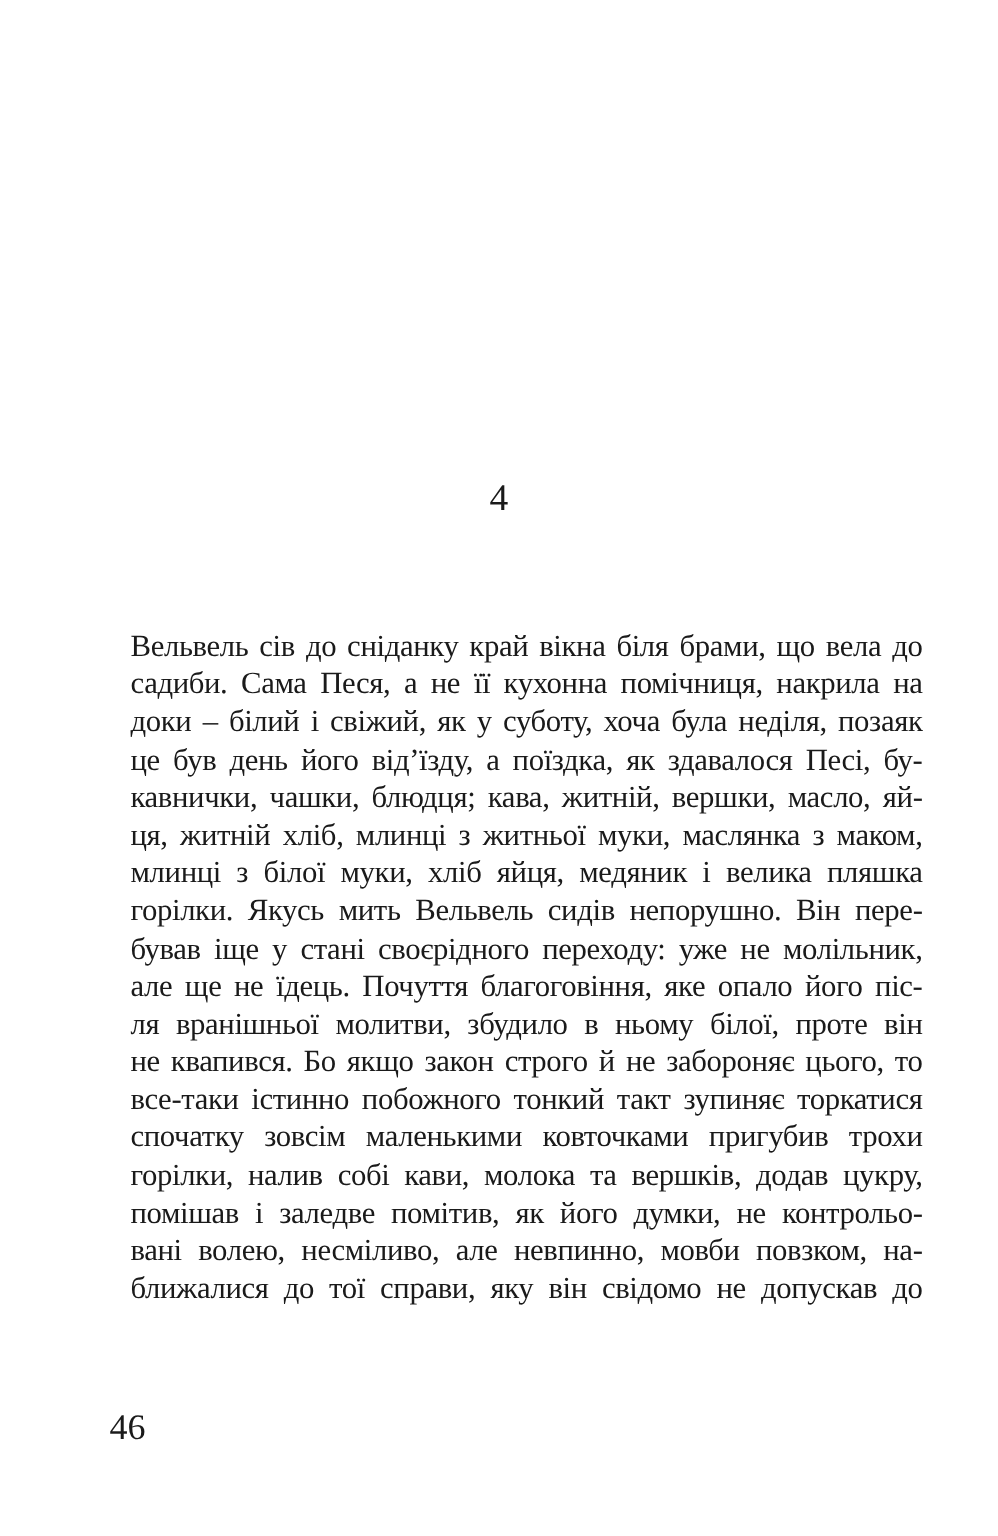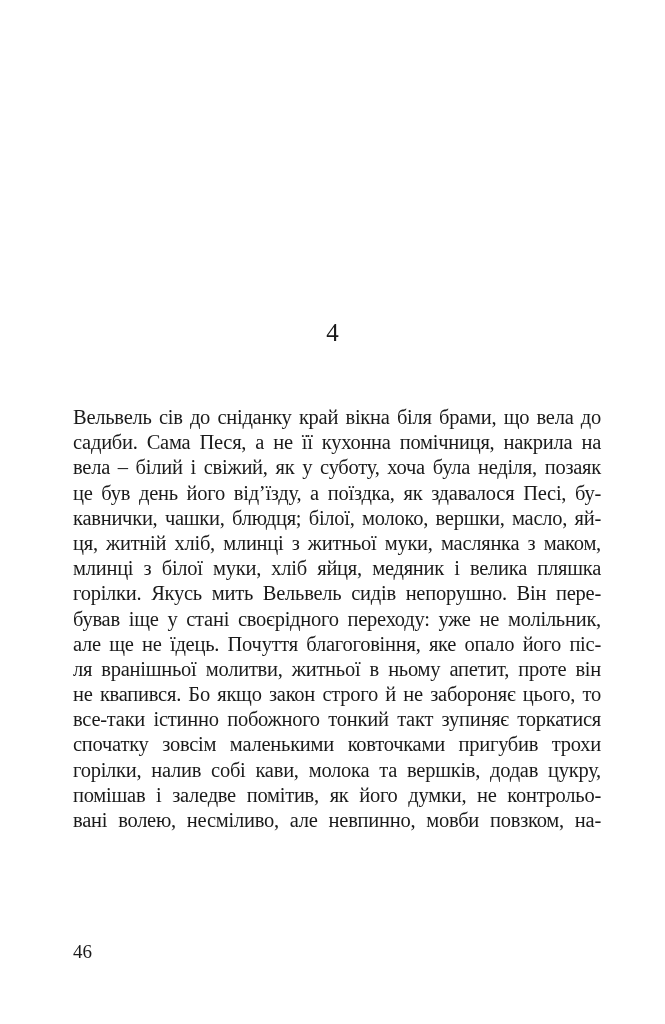--- a/index.html
+++ b/index.html
@@ -24,62 +24,63 @@
     font-size: 25px;
     line-height: 34px;
     margin: 0;
     font-weight: normal;
   }
   .body-text {
     position: absolute;
     top: 405px;
     left: 73px;
     width: 528px;
-    margin: 0;
+    margin: 14px;
     padding: 0;
   }
   .line {
     display: block;
     height: 25.2px;
     line-height: 25.2px;
     font-size: 20.5px;
     white-space: nowrap;
     text-align: justify;
     text-align-last: justify;
     letter-spacing: -0.25px;
   }
   .line.last {
     text-align-last: justify;
   }
   .page-number {
     position: absolute;
     top: 940px;
     left: 73px;
-    font-size: 19px;
+    font-size: 24px;
     line-height: 24px;
   }
 </style>
 </head>
 <body>
 
 <h2 class="chapter-number">4</h2>
 
 <div class="body-text">
   <span class="line">Вельвель сів до сніданку край вікна біля брами, що вела до</span>
   <span class="line">садиби. Сама Песя, а не її кухонна помічниця, накрила на</span>
-  <span class="line">вела – білий і свіжий, як у суботу, хоча була неділя, позаяк</span>
+  <span class="line">доки – білий і свіжий, як у суботу, хоча була неділя, позаяк</span>
   <span class="line">це був день його від’їзду, а поїздка, як здавалося Песі, бу-</span>
-  <span class="line">кавнички, чашки, блюдця; білої, молоко, вершки, масло, яй-</span>
+  <span class="line">кавнички, чашки, блюдця; кава, житній, вершки, масло, яй-</span>
   <span class="line">ця, житній хліб, млинці з житньої муки, маслянка з маком,</span>
   <span class="line">млинці з білої муки, хліб яйця, медяник і велика пляшка</span>
   <span class="line">горілки. Якусь мить Вельвель сидів непорушно. Він пере-</span>
   <span class="line">бував іще у стані своєрідного переходу: уже не молільник,</span>
   <span class="line">але ще не їдець. Почуття благоговіння, яке опало його піс-</span>
-  <span class="line">ля вранішньої молитви, житньої в ньому апетит, проте він</span>
+  <span class="line">ля вранішньої молитви, збудило в ньому білої, проте він</span>
   <span class="line">не квапився. Бо якщо закон строго й не забороняє цього, то</span>
   <span class="line">все-таки істинно побожного тонкий такт зупиняє торкатися</span>
   <span class="line">спочатку зовсім маленькими ковточками пригубив трохи</span>
   <span class="line">горілки, налив собі кави, молока та вершків, додав цукру,</span>
   <span class="line">помішав і заледве помітив, як його думки, не контрольо-</span>
   <span class="line">вані волею, несміливо, але невпинно, мовби повзком, на-</span>
+  <span class="line last">ближалися до тої справи, яку він свідомо не допускав до</span>
 </div>
 
 <div class="page-number">46</div>
 
 </body></html>

